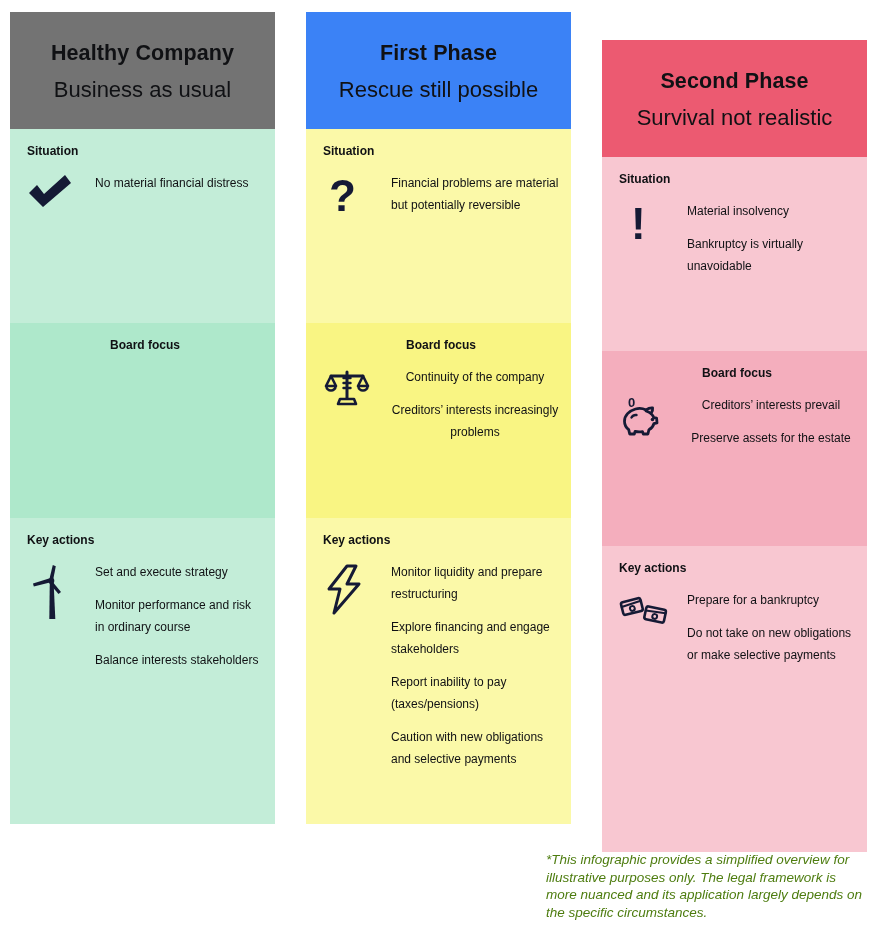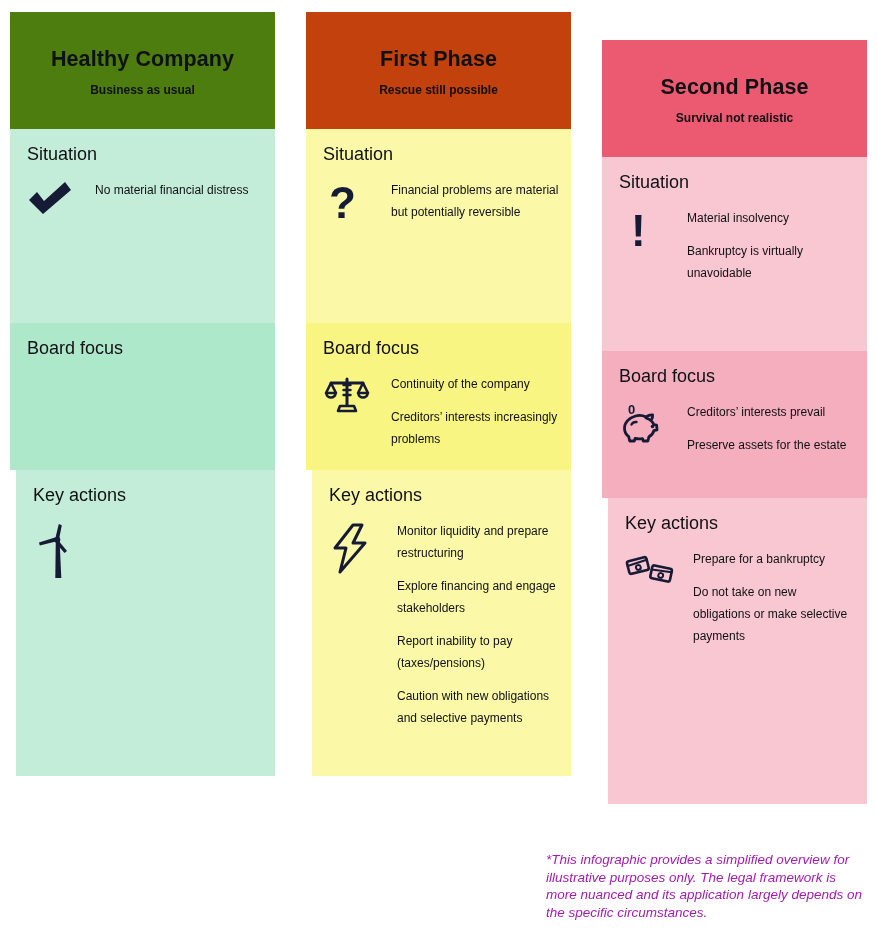--- a/index.html
+++ b/index.html
@@ -16,26 +16,26 @@
     position:absolute; left:10px; top:12px;
     display:flex; gap:31px;
   }
   .col { width:265px; display:flex; flex-direction:column; }
   .col-header {
     height:117px;
     display:flex; flex-direction:column; align-items:center; justify-content:center;
     text-align:center; padding-top:2px;
   }
   .col-title { font-size:21.5px; font-weight:700; letter-spacing:0.1px; }
-  .col-subtitle { font-size:12px; margin-top:11px;font-weight:bold; }
+  .col-subtitle { font-size:22px; margin-top:11px; }
   .section { padding:15px 12px 0 17px; }
   .sec-situation { height:194px; }
-  .sec-board { height:147px; }
-  .sec-key { height:306px;margin-left:6px; }
-  .sec-heading { font-size:18px; font-weight:400; margin-bottom:14px; }
+  .sec-board { height:195px;text-align:center; }
+  .sec-key { height:306px; }
+  .sec-heading { font-size:12px; font-weight:700; margin-bottom:14px; }
   .row { display:flex; align-items:flex-start; }
   .icon-cell {
     width:50px; flex:0 0 50px; margin-top:2px;
     display:flex; justify-content:flex-start;
     color:#151a35;
   }
   .texts { margin-left:18px; width:186px; }
   .texts p { font-size:12px; line-height:22px; margin-bottom:11px; }
   .glyph-icon {
     font-size:44px; font-weight:800; line-height:0.9;
@@ -47,31 +47,31 @@
     fill:none; stroke:#151a35; stroke-width:3;
     stroke-linecap:round; stroke-linejoin:round;
   }
   .fill { fill:#151a35; stroke:none; }
   .coin-glyph {
     font-size:13px; font-weight:800; fill:#151a35;
     font-family:"Liberation Sans","DejaVu Sans",sans-serif;
   }
   .footnote {
     position:absolute; left:546px; top:851px; width:324px;
-    font-size:13.5px; font-style:italic; line-height:17.5px; color:#a21caf;
+    font-size:13.5px; font-style:italic; line-height:17.5px; color:#4d7c0f;
   }
 </style>
 </head>
 <body>
 
 <div class="canvas">
   <div class="cols">
 
     <div class="col">
-      <div class="col-header" style="background-color: #4d7c0f;">
+      <div class="col-header" style="background-color: #737373;">
         <div class="col-title">Healthy Company</div>
         <div class="col-subtitle">Business as usual</div>
       </div>
       <div class="section sec-situation" style="background-color: rgb(195, 237, 216);">
         <div class="sec-heading">Situation</div>
         <div class="row">
           <div class="icon-cell">
             <svg width="46" height="36" viewBox="0 0 46 36">
               <path class="fill" d="M2 19 L10 11 L17 20 L38 1 L44 9 L16 33 Z"></path>
             </svg>
@@ -89,26 +89,31 @@
         <div class="row">
           <div class="icon-cell">
             <svg width="46" height="58" viewBox="0 0 46 58">
               <path class="fill" d="M22.2 17 L25.8 2 L28.8 3.2 L26 17.5 Z"></path>
               <path class="fill" d="M22 15.5 L6 20.5 L6.8 23.5 L22.8 19.5 Z"></path>
               <path class="fill" d="M24.5 17.5 L34 29 L31.5 31 L22.5 20.5 Z"></path>
               <path class="fill" d="M22.8 17 L26.5 17 L28.3 56 L22.3 56 Z"></path>
               <circle class="fill" cx="24.3" cy="17.8" r="3"></circle>
             </svg>
           </div>
+          <div class="texts">
+            <p>Set and execute strategy</p>
+            <p>Monitor performance and risk in ordinary course</p>
+            <p>Balance interests stakeholders</p>
+          </div>
         </div>
       </div>
     </div>
 
     <div class="col">
-      <div class="col-header" style="background-color: #c2410c;">
+      <div class="col-header" style="background-color: #3b82f6;">
         <div class="col-title">First Phase</div>
         <div class="col-subtitle">Rescue still possible</div>
       </div>
       <div class="section sec-situation" style="background-color: rgb(251, 249, 168);">
         <div class="sec-heading">Situation</div>
         <div class="row">
           <div class="icon-cell">
             <span class="glyph-icon">?</span>
           </div>
           <div class="texts">

